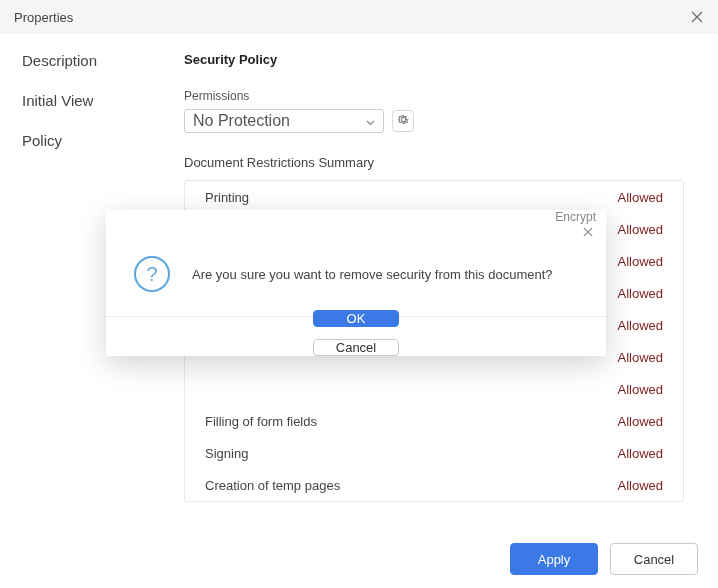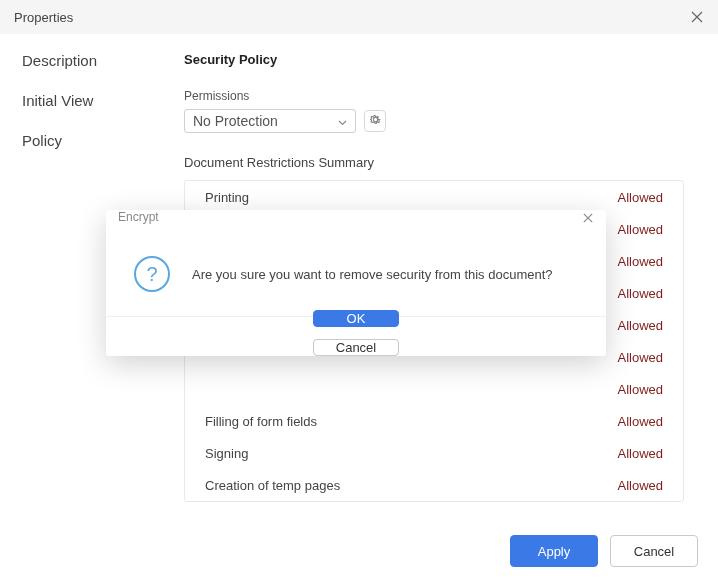--- a/index.html
+++ b/index.html
@@ -27,61 +27,61 @@
     .body-row { display: flex; height: calc(100% - 34px - 58px); }
     .sidebar { width: 160px; background: #fff; padding-top: 6px; }
     .sidebar-item { height: 40px; display:flex; align-items:center; padding-left: 22px; color:#444; cursor:pointer; font-size:15px; }
     .sidebar-item.active { background: #eeeeee; font-weight: 500; color:#222; }
 
     .content { flex: 1; padding: 18px 34px 10px 24px; }
     .section-title { font-weight: 600; color:#222; font-size: 13px; margin-bottom: 22px; }
     .field-label { font-size: 12px; color:#555; margin-bottom: 6px; }
     .perm-row { display:flex; align-items:center; gap:8px; margin-bottom: 22px; }
     .select {
-      width: 172px; height: 24px; border: 1px solid #d0d0d0; border-radius: 3px;
+      width: 200px; height: 24px; border: 1px solid #d0d0d0; border-radius: 3px;
       background:#fff; display:flex; align-items:center; justify-content:space-between;
-      padding: 0 8px; font-size: 14px; color:#555; cursor:pointer;
+      padding: 0 8px; font-size: 16px; color:#555; cursor:pointer;
     }
     .gear-btn {
       width: 22px; height: 22px; border:1px solid #d8d8d8; border-radius: 4px;
       display:flex; align-items:center; justify-content:center; cursor:pointer; background:#fff;
     }
     .subsection-title { font-size: 13px; color:#444; margin-bottom: 10px; }
     .restrictions {
       border: 1px solid #e8e8e8; border-radius: 3px; background:#fff;
     }
     .restriction-row {
       display:flex; justify-content:space-between; align-items:center;
       height: 32px; padding: 0 20px; font-size: 13px; color:#444;
     }
     .restriction-row .status { color:#7f1d1d; }
 
     .footer {
-      position:absolute; bottom:8px; left:0; right:0; height:58px;
+      position:absolute; bottom:0; left:0; right:0; height:58px;
       display:flex; align-items:center; justify-content:flex-end; gap:12px; padding-right:20px;
       background:#fff;
     }
     .btn {
       height: 32px; min-width: 88px; border-radius: 4px; font-size:13px; display:flex;
       align-items:center; justify-content:center; cursor:pointer;
     }
     .btn-default { background:#fff; border:1px solid #c9c9c9; color:#333; }
     .btn-primary { background:#3a79e6; border:1px solid #3a79e6; color:#fff; }
     .btn-primary-bright { background:#3a79e6; border:1px solid #3a79e6; color:#fff; }
 
     
     .modal {
       position:absolute; top: 210px; left: 106px; width: 500px;
       background:#fff; border-radius: 3px;
       box-shadow: 0 8px 30px rgba(0,0,0,0.18);
       z-index: 10;
     }
     .modal-head {
-      height: 30px; display:flex; align-items:flex-start; justify-content:space-between;
-      padding: 0 10px 0 12px; color:#888; font-size:12px;
+      height: 30px; display:flex; align-items:flex-end; justify-content:space-between;
+      padding: 0 10px 0 12px; color:#888; font-size:12px;flex-direction:column;
     }
     .modal-head .mclose { width:16px; height:16px; display:flex; align-items:center; justify-content:center; cursor:pointer;}
     .modal-body { display:flex; align-items:center; gap:22px; padding: 16px 22px 24px 28px; }
     .q-icon {
       width: 36px; height:36px; border-radius:50%; border:2px solid #5aa7e0;
       display:flex; align-items:center; justify-content:center; color:#5aa7e0;
       font-size: 20px; flex-shrink:0;
     }
     .modal-msg { font-size: 13px; color:#444; }
     .modal-foot {

